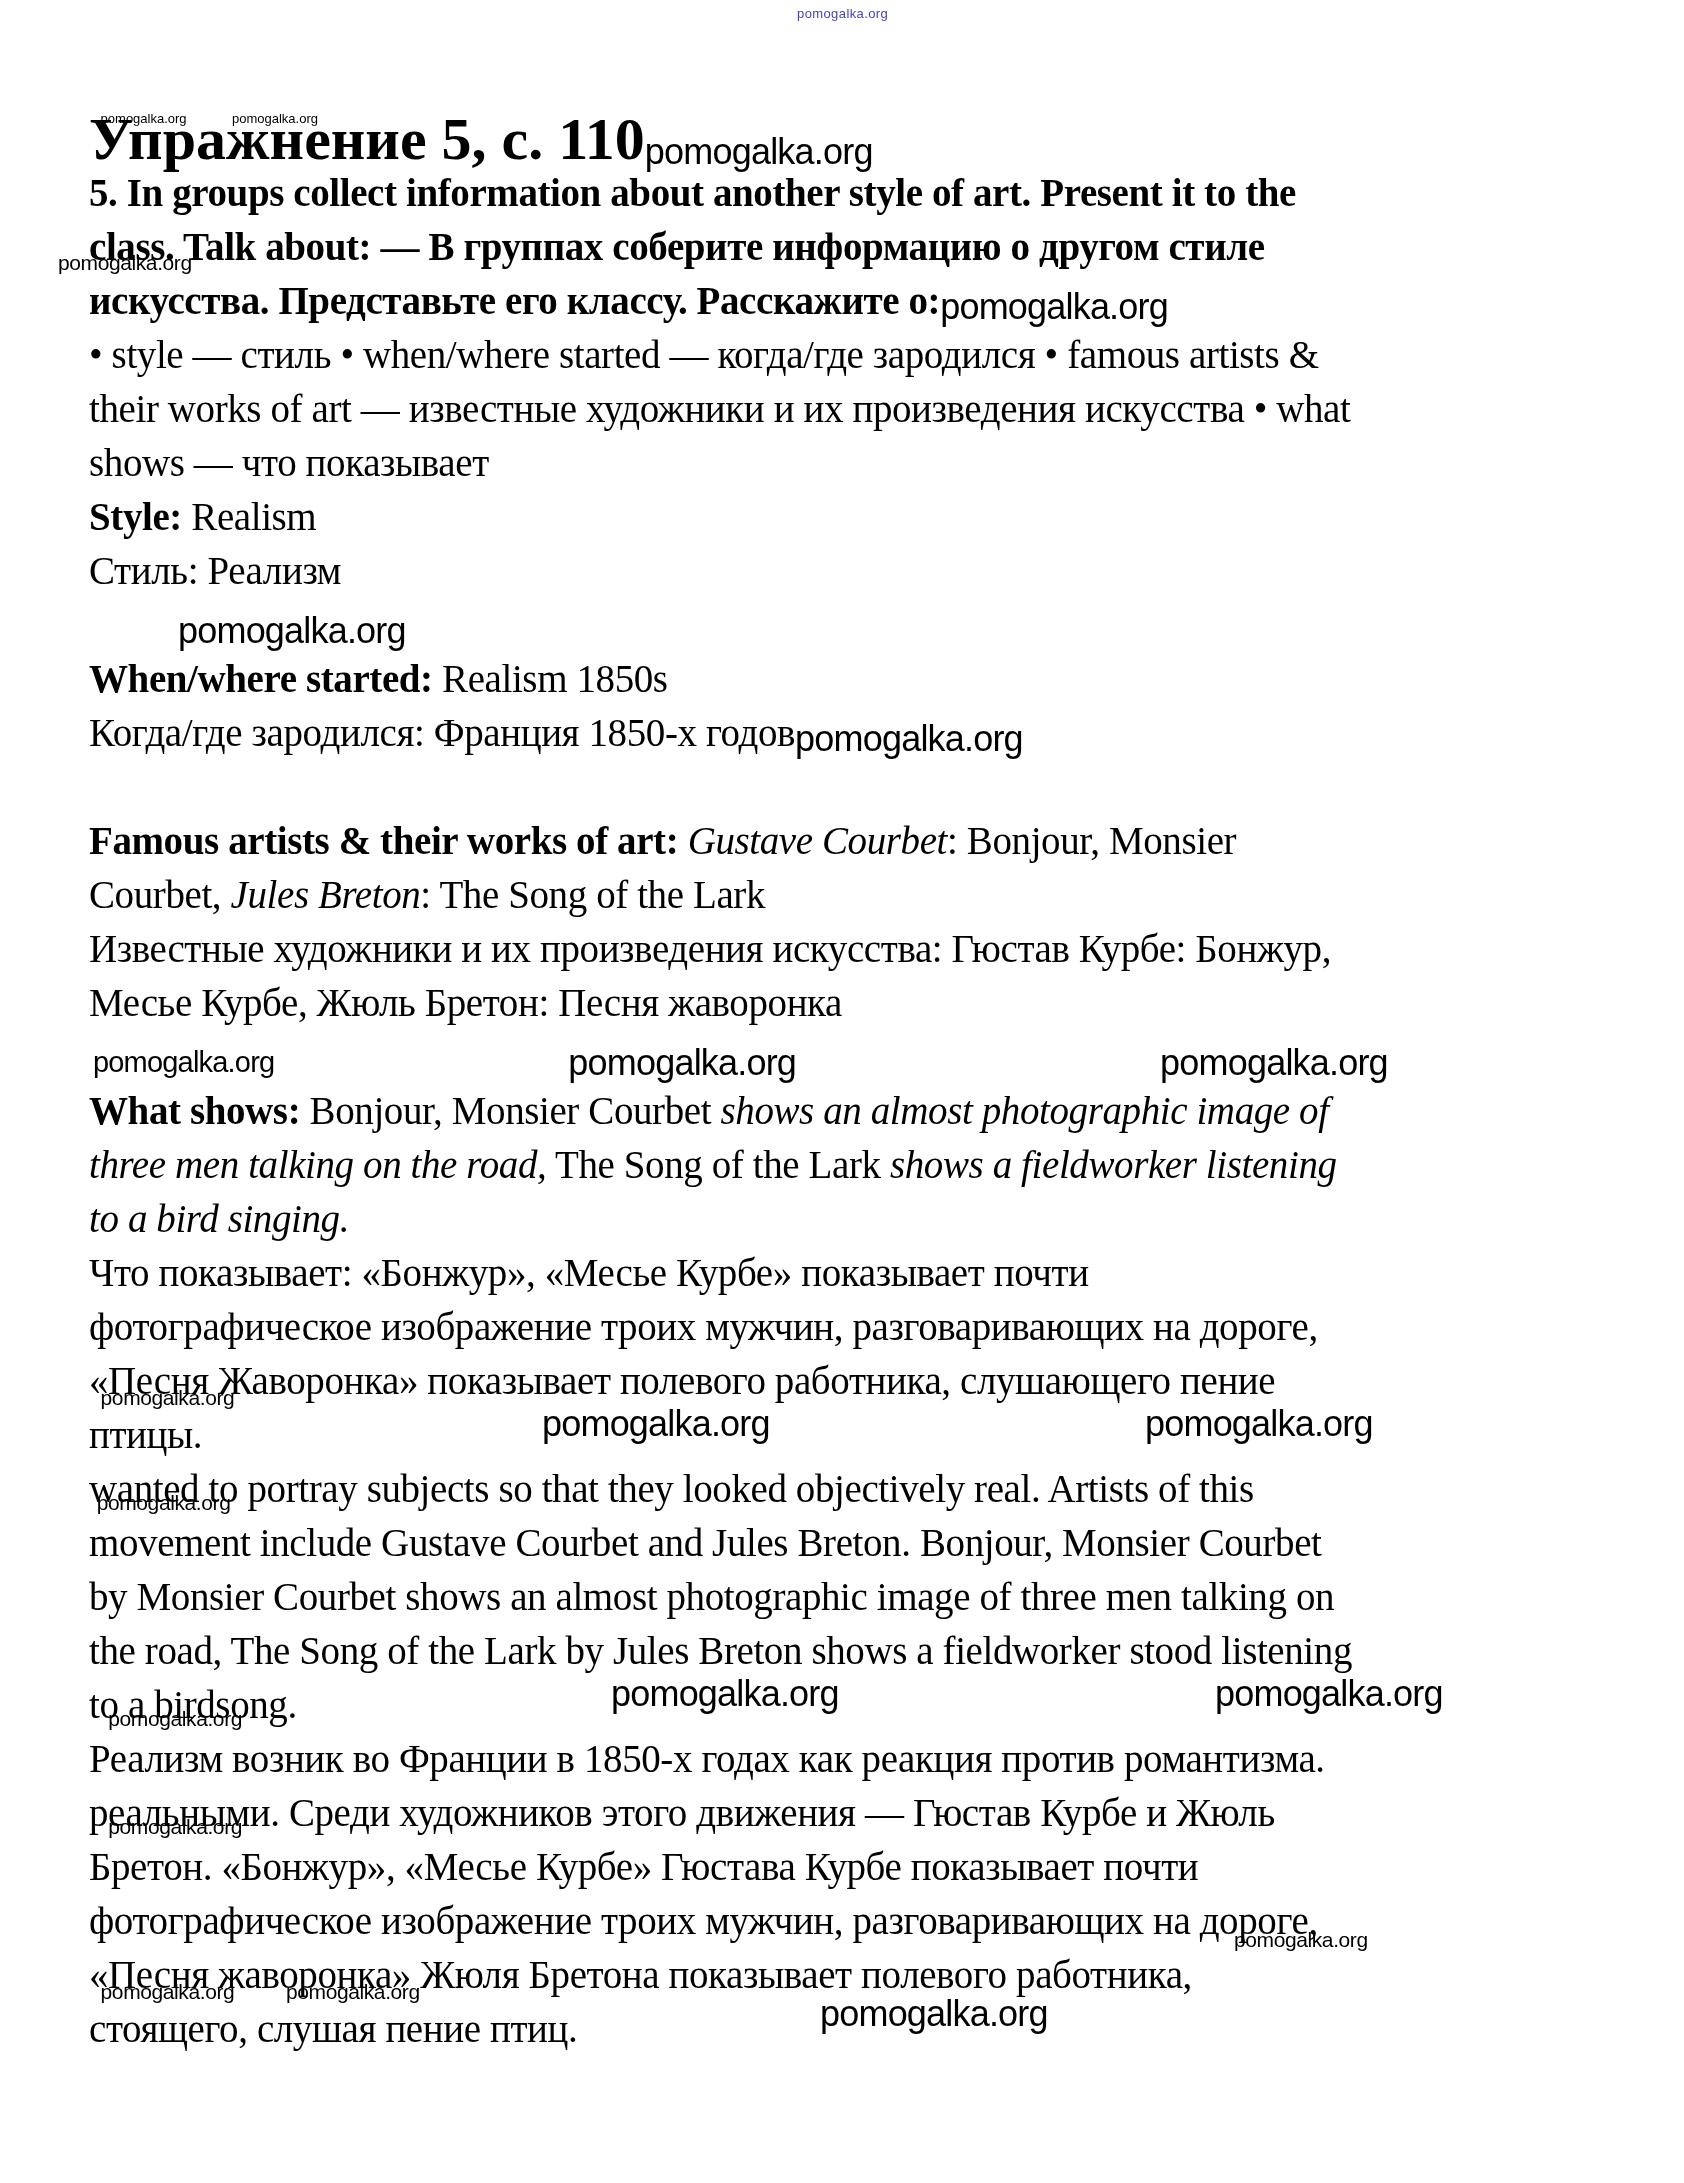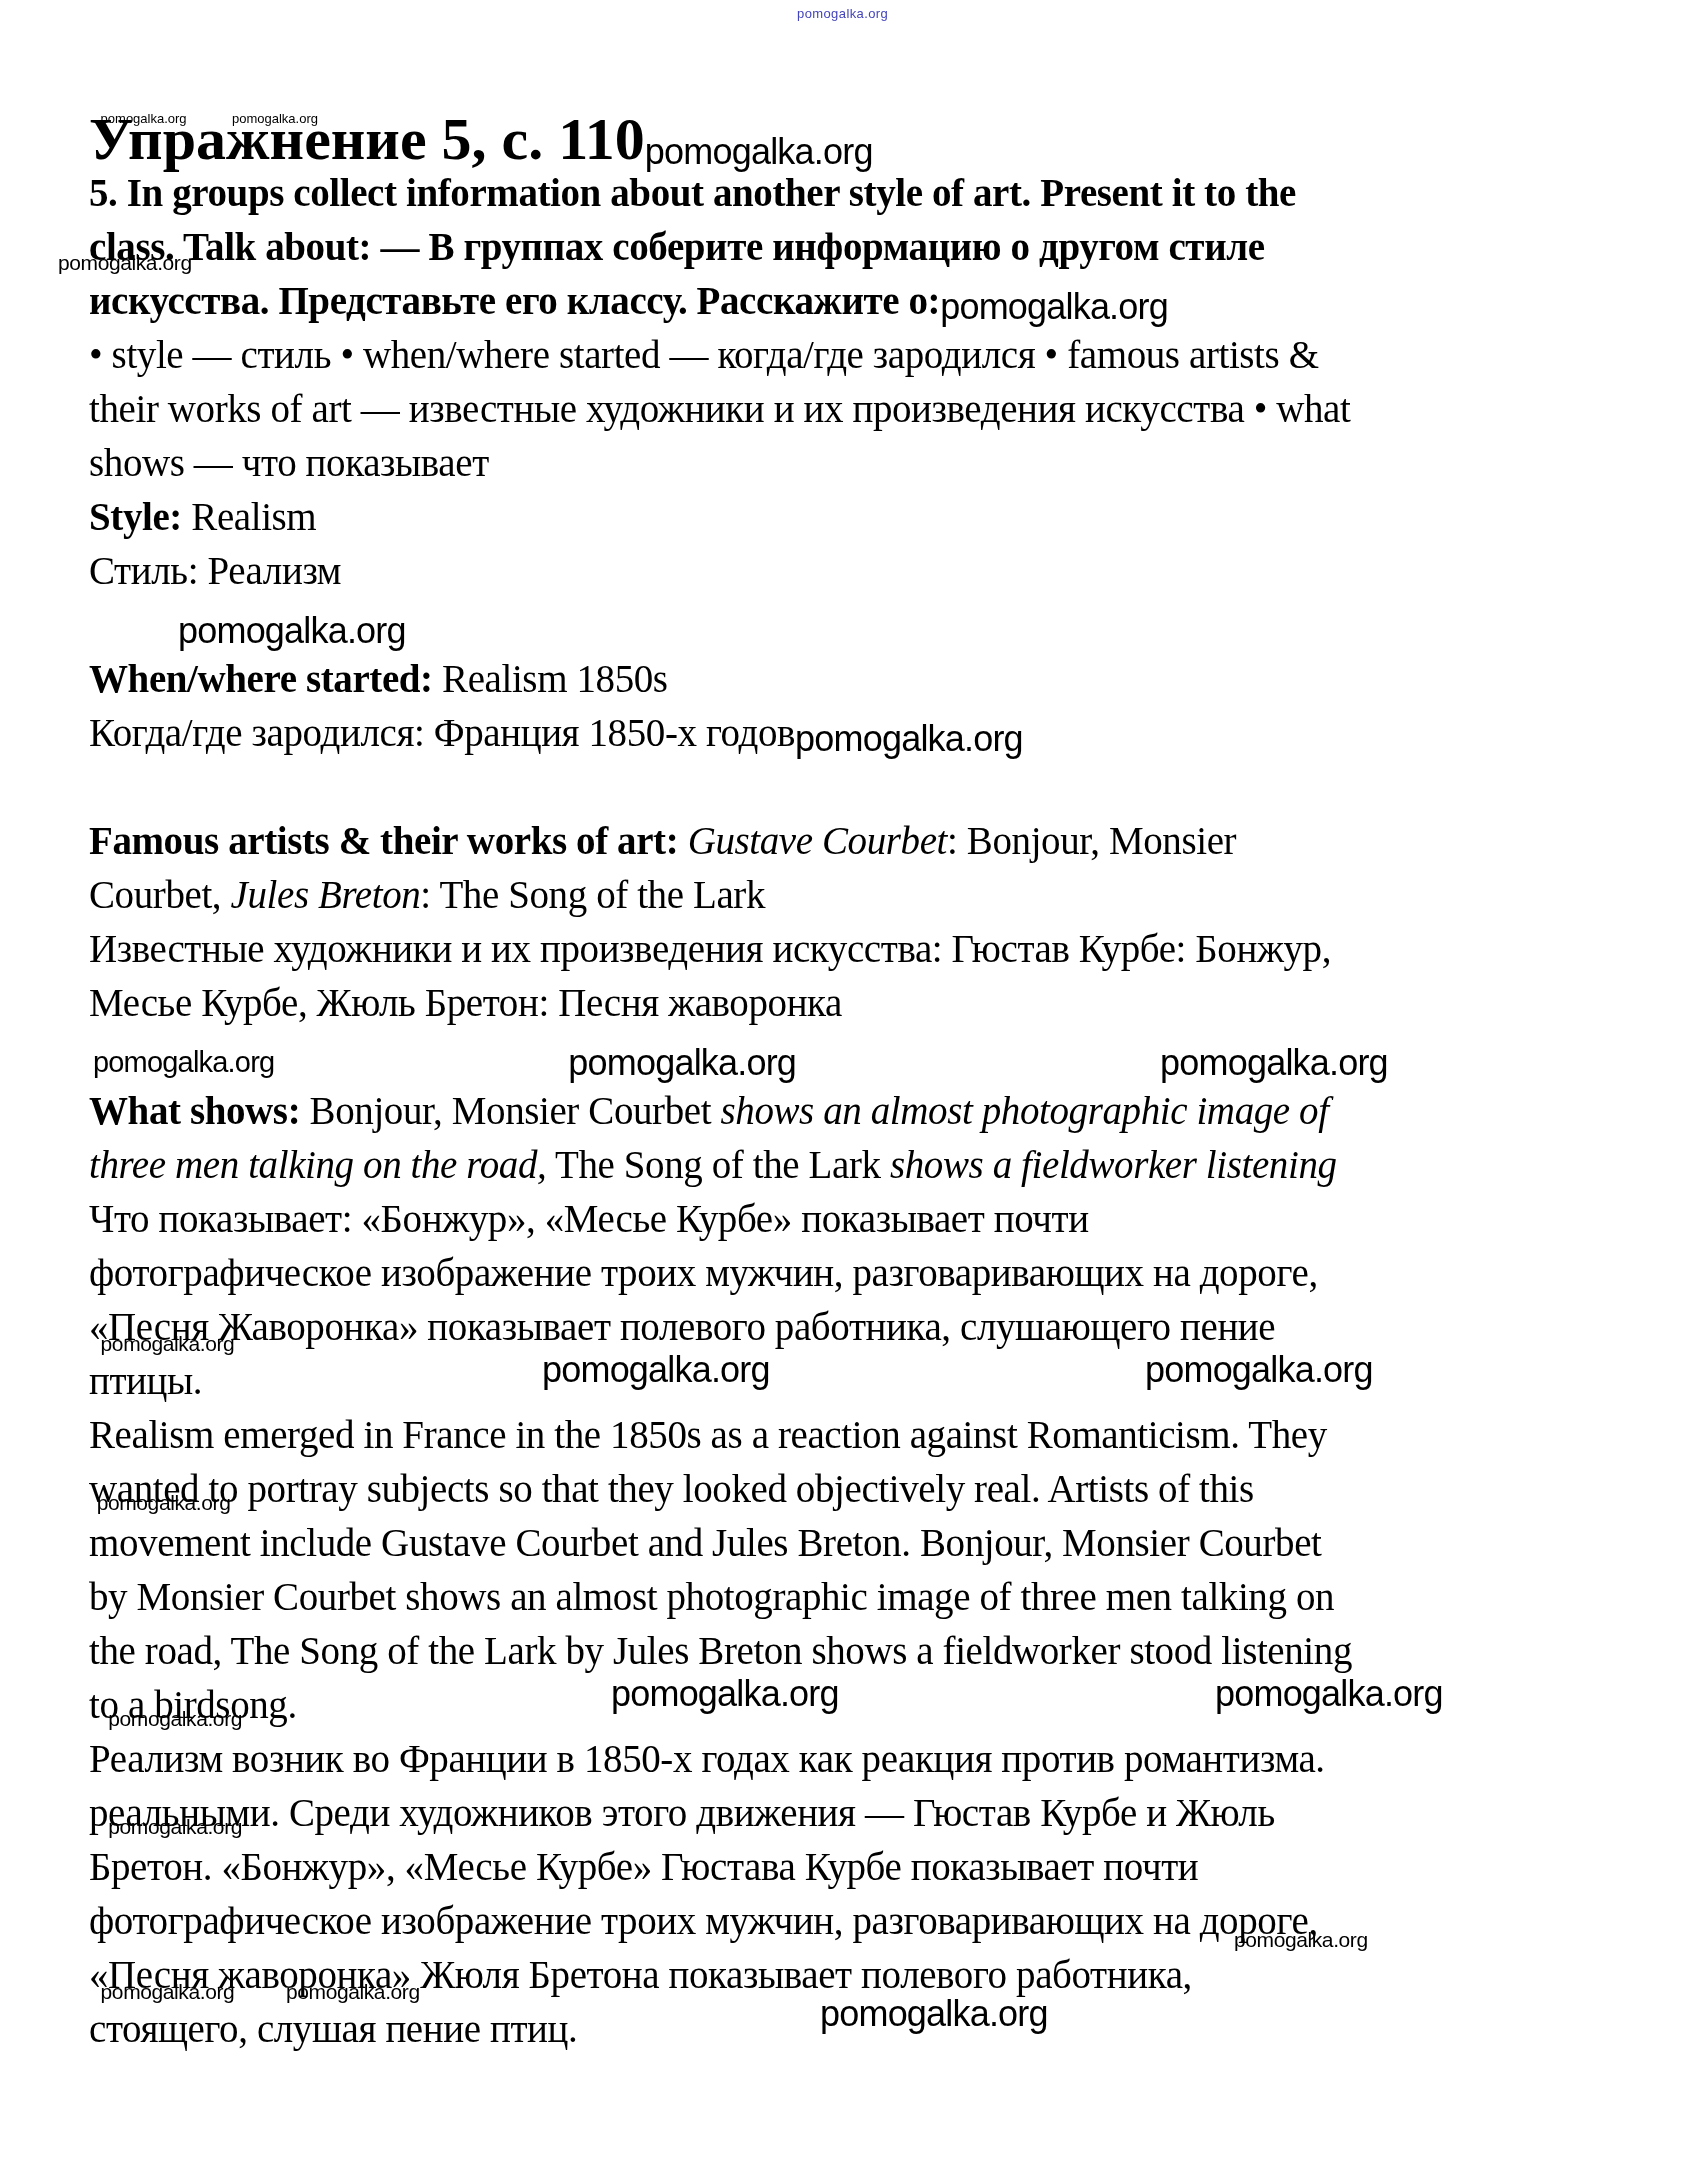--- a/index.html
+++ b/index.html
@@ -69,25 +69,25 @@
       <div class="line"><span class="b">When/where started:</span><span class="r"> Realism 1850s</span></div>
       <div class="line"><span class="r">Когда/где зародился: Франция 1850-х годов</span><span class="wm-lg wm">pomogalka.org</span></div>
       <div class="line"></div>
       <div class="line"><span class="b">Famous artists &amp; their works of art: </span><span class="i">Gustave Courbet</span><span class="r">: Bonjour, Monsier</span></div>
       <div class="line"><span class="r">Courbet, </span><span class="i">Jules Breton</span><span class="r">: The Song of the Lark</span></div>
       <div class="line"><span class="r">Известные художники и их произведения искусства: Гюстав Курбе: Бонжур,</span></div>
       <div class="line"><span class="r">Месье Курбе, Жюль Бретон: Песня жаворонка</span></div>
       <div class="line"><span class="wm-md wm" style="margin-left: 3.9px;">pomogalka.org</span><span class="wm-lg wm" style="margin-left: 294px;">pomogalka.org</span><span class="wm-lg wm" style="margin-left: 364px;">pomogalka.org</span></div>
       <div class="line"><span class="b">What shows:</span><span class="r"> Bonjour, Monsier Courbet </span><span class="i">shows an almost photographic image of</span></div>
       <div class="line"><span class="i">three men talking on the road,</span><span class="r"> The Song of the Lark </span><span class="i">shows a fieldworker listening</span></div>
+      <div class="line"><span class="i">to a bird singing.</span></div>
       <div class="line"><span class="r">Что показывает: «Бонжур», «Месье Курбе» показывает почти</span></div>
       <div class="line"><span class="r">фотографическое изображение троих мужчин, разговаривающих на дороге,</span></div>
       <div class="line"><span class="r">«Песня Жаворонка» показывает полевого работника, слушающего пение</span></div>
       <div class="line"><span class="r">птицы.</span><span class="wm-sm wm abs" style="left: 11.6px; top: -21.7px;">pomogalka.org</span><span class="wm-lg wm abs" style="left: 453px; top: -4.6px;">pomogalka.org</span><span class="wm-lg wm abs" style="left: 1056px; top: -4.6px;">pomogalka.org</span></div>
-      <div class="line"><span class="r">Realism emerged in France in the 1850s as a reaction against Romanticism. They</span></div>
       <div class="line"><span class="r">wanted to portray subjects so that they looked objectively real. Artists of this</span></div>
       <div class="line"><span class="r">movement include Gustave Courbet and Jules Breton. Bonjour, Monsier Courbet</span><span class="wm-sm wm abs" style="left: 7.7px; top: -25px;">pomogalka.org</span></div>
       <div class="line"><span class="r">by Monsier Courbet shows an almost photographic image of three men talking on</span></div>
       <div class="line"><span class="r">the road, The Song of the Lark by Jules Breton shows a fieldworker stood listening</span></div>
       <div class="line"><span class="r">to a birdsong.</span><span class="wm-lg wm abs" style="left: 522px; top: -4.6px;">pomogalka.org</span><span class="wm-lg wm abs" style="left: 1126px; top: -4.6px;">pomogalka.org</span></div>
       <div class="line"><span class="r">Реализм возник во Франции в 1850-х годах как реакция против романтизма.</span><span class="wm-sm wm abs" style="left: 19.3px; top: -25px;">pomogalka.org</span></div>
       <div class="line"><span class="r">реальными. Среди художников этого движения — Гюстав Курбе и Жюль</span></div>
       <div class="line"><span class="r">Бретон. «Бонжур», «Месье Курбе» Гюстава Курбе показывает почти</span><span class="wm-sm wm abs" style="left: 19.3px; top: -25px;">pomogalka.org</span></div>
       <div class="line"><span class="r">фотографическое изображение троих мужчин, разговаривающих на дороге,</span></div>
       <div class="line"><span class="r">«Песня жаворонка» Жюля Бретона показывает полевого работника,</span><span class="wm-sm wm abs" style="left: 1145px; top: -20px;">pomogalka.org</span></div>

